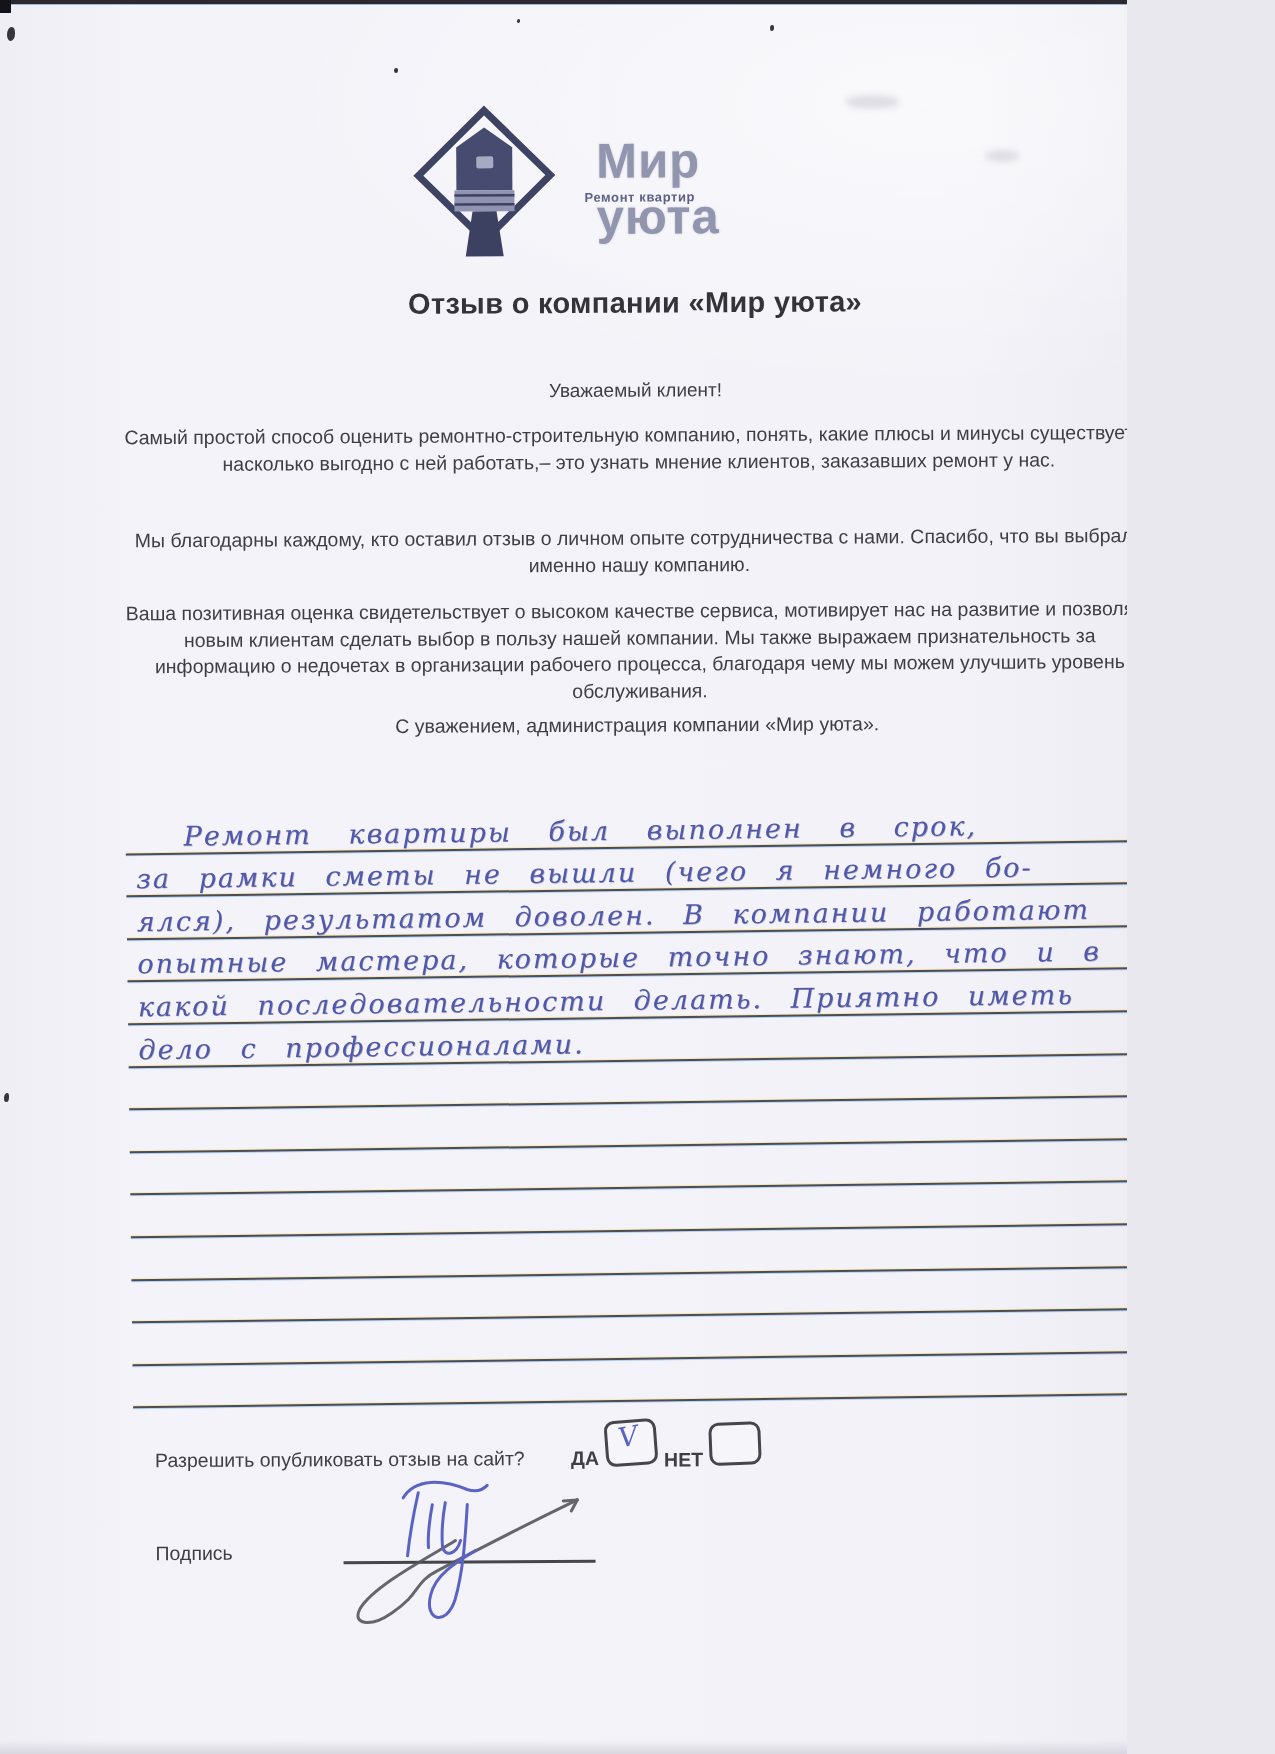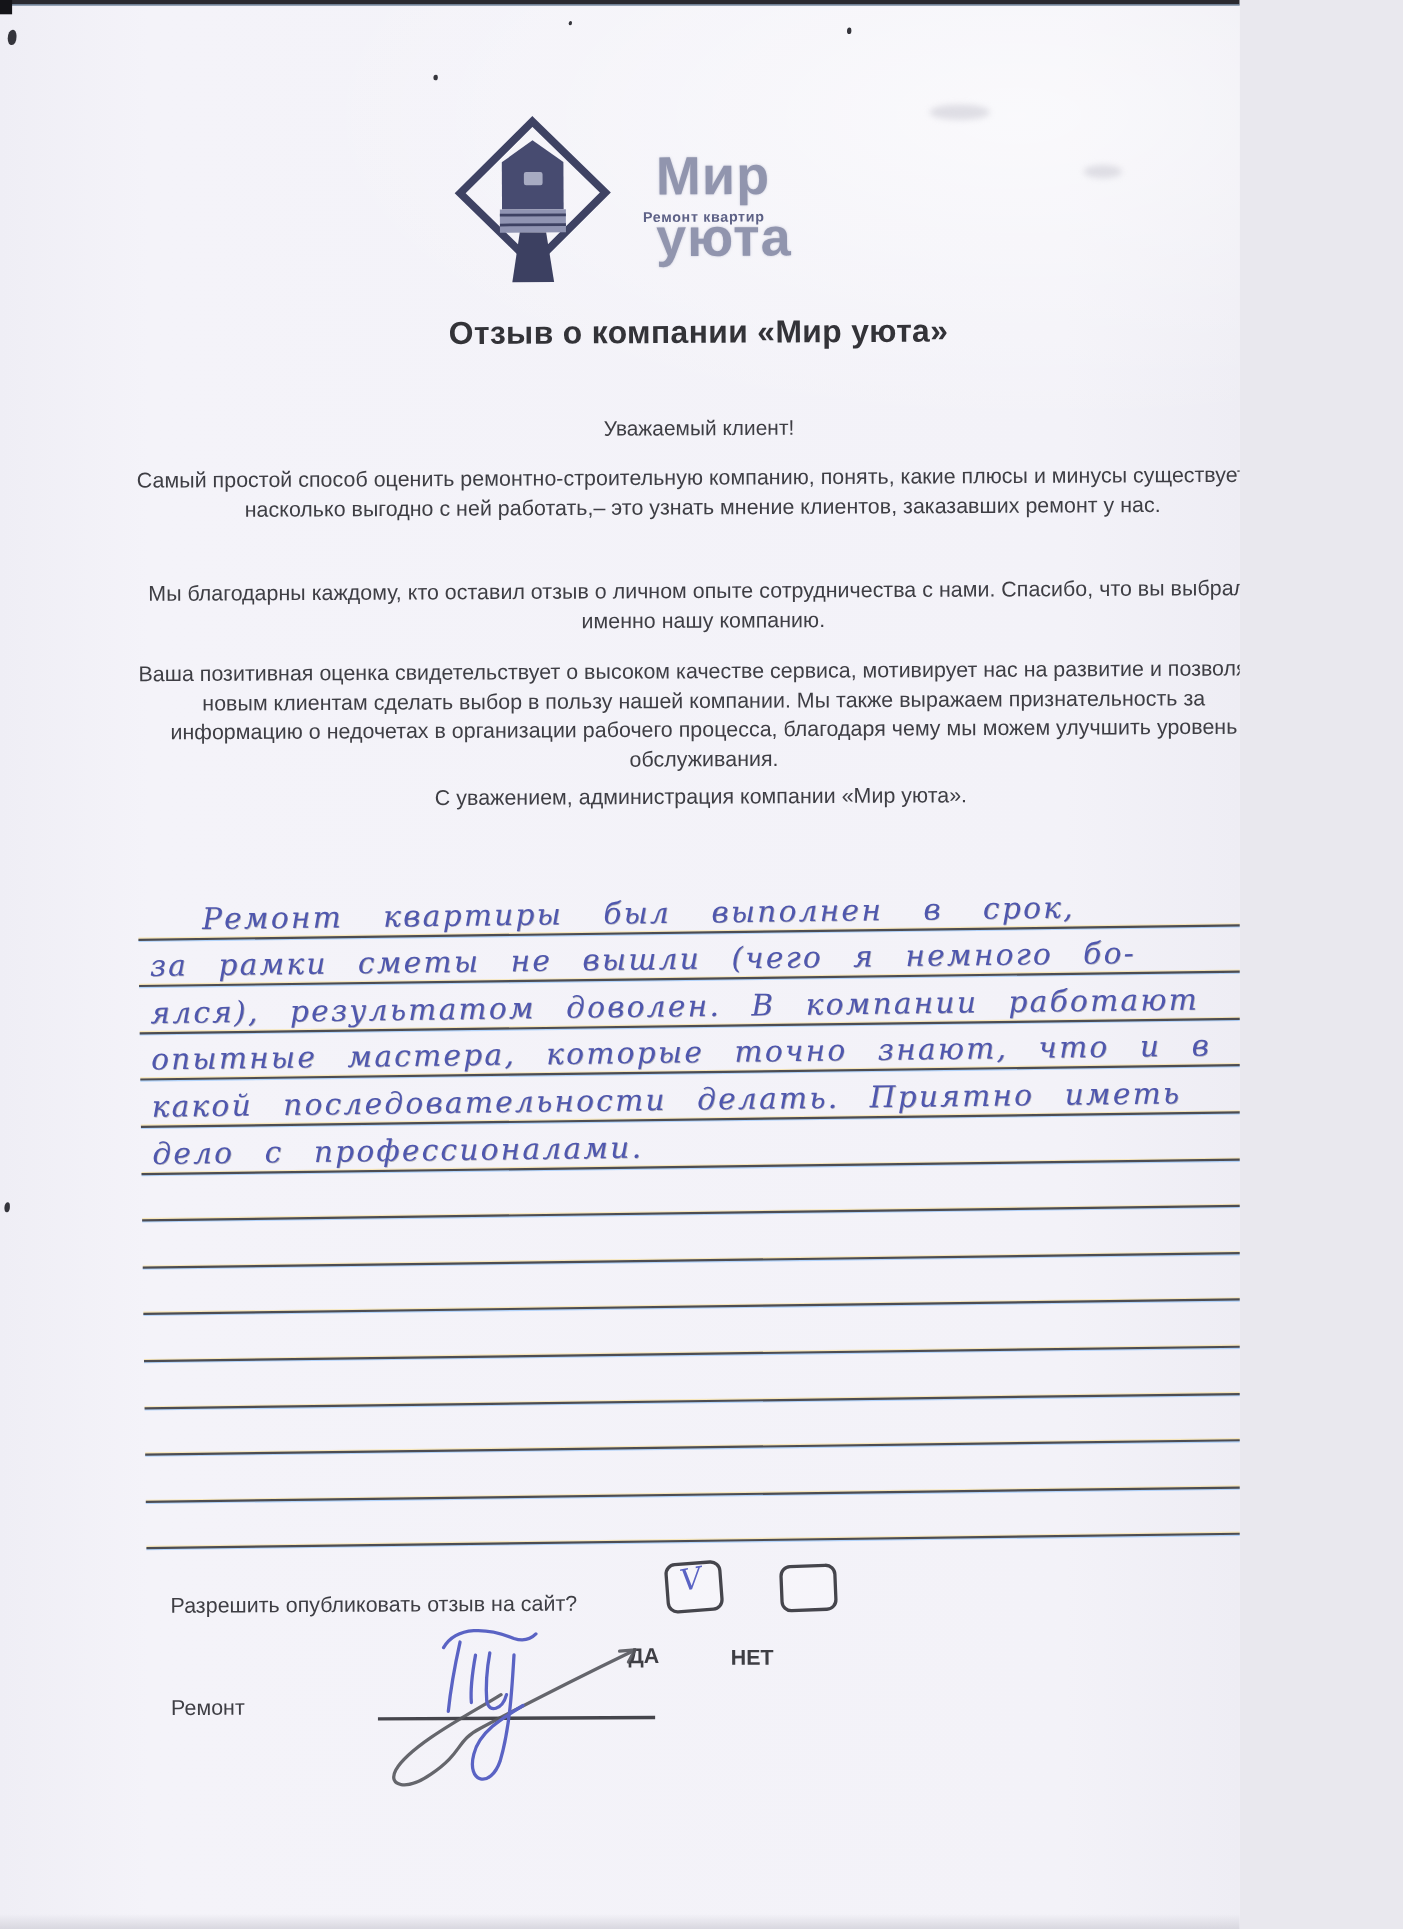--- a/index.html
+++ b/index.html
@@ -44,21 +44,21 @@
   .rule{display:block;position:absolute;left:0;right:0;bottom:0;height:2px;background:#4c4c52;
     box-shadow:0 -1px 0 rgba(255,210,70,.35), 0 1px 0 rgba(80,165,255,.4);}
   .hw{position:absolute;left:10px;bottom:3px;white-space:nowrap;
     font-family:"DejaVu Serif",serif;font-style:italic;
     font-size:27px;color:#4f57ae;letter-spacing:2px;word-spacing:17px;
     text-shadow:.6px .6px 0 rgba(55,55,70,.35);}
   .hw.indent{left:58px;word-spacing:26px;}
 
   
   .consent-q{position:absolute;left:152px;top:1447px;font-size:19.5px;color:#3e3e44;}
-  .opt-label{position:absolute;font-size:19.5px;font-weight:bold;color:#3e3e44;margin-top:48px;}
+  .opt-label{position:absolute;font-size:19.5px;font-weight:bold;color:#3e3e44;}
   .yes-label{left:568px;top:1447px;}
   .no-label{left:661px;top:1449px;text-align:right;}
   .checkbox{position:absolute;width:46px;height:40px;border:3px solid #45454c;border-radius:10px;
     background:rgba(255,255,255,.25);}
   .yes-box{left:602px;top:1420px;transform:rotate(-4deg);}
   .no-box{left:706px;top:1423px;height:37px;transform:rotate(-2deg);}
   .check{position:absolute;left:11px;top:-2px;font-family:"DejaVu Serif",serif;font-style:italic;
     font-size:27px;color:#5a63c4;transform:rotate(-6deg);}
 
   
@@ -157,21 +157,21 @@
       </div>
 
     <div class="consent-q">Разрешить опубликовать отзыв на сайт?</div>
     <div class="opt-label yes-label">ДА</div>
     <div class="checkbox yes-box">
       <span class="check">V</span>
     </div>
     <div class="opt-label no-label">НЕТ</div>
     <div class="checkbox no-box"></div>
 
-    <div class="sign-label">Ремонт</div>
+    <div class="sign-label">Подпись</div>
     <div class="sign-line"></div>
     <svg class="sign-svg" width="310" height="175" viewBox="0 0 310 175">
 
       <g stroke="#55565c" stroke-width="3" fill="none" stroke-linecap="round" opacity="0.9">
         <path d="M140 78 C118 92 58 122 44 146 C36 161 54 165 76 150 C106 130 98 120 122 108 C162 87 216 60 262 38"></path>
         <path d="M262 38 L248 39"></path>
         <path d="M262 38 L256 49"></path>
       </g>
 
       <g stroke="#5a63c4" stroke-width="3" fill="none" stroke-linecap="round">

